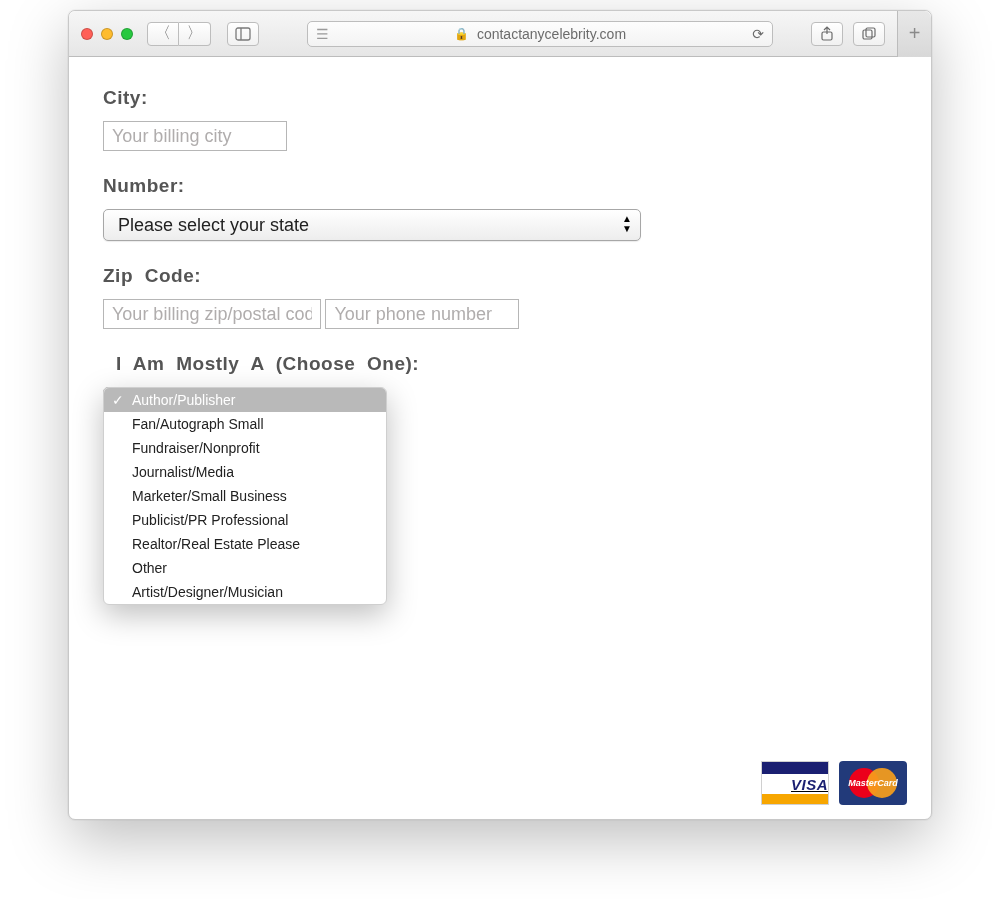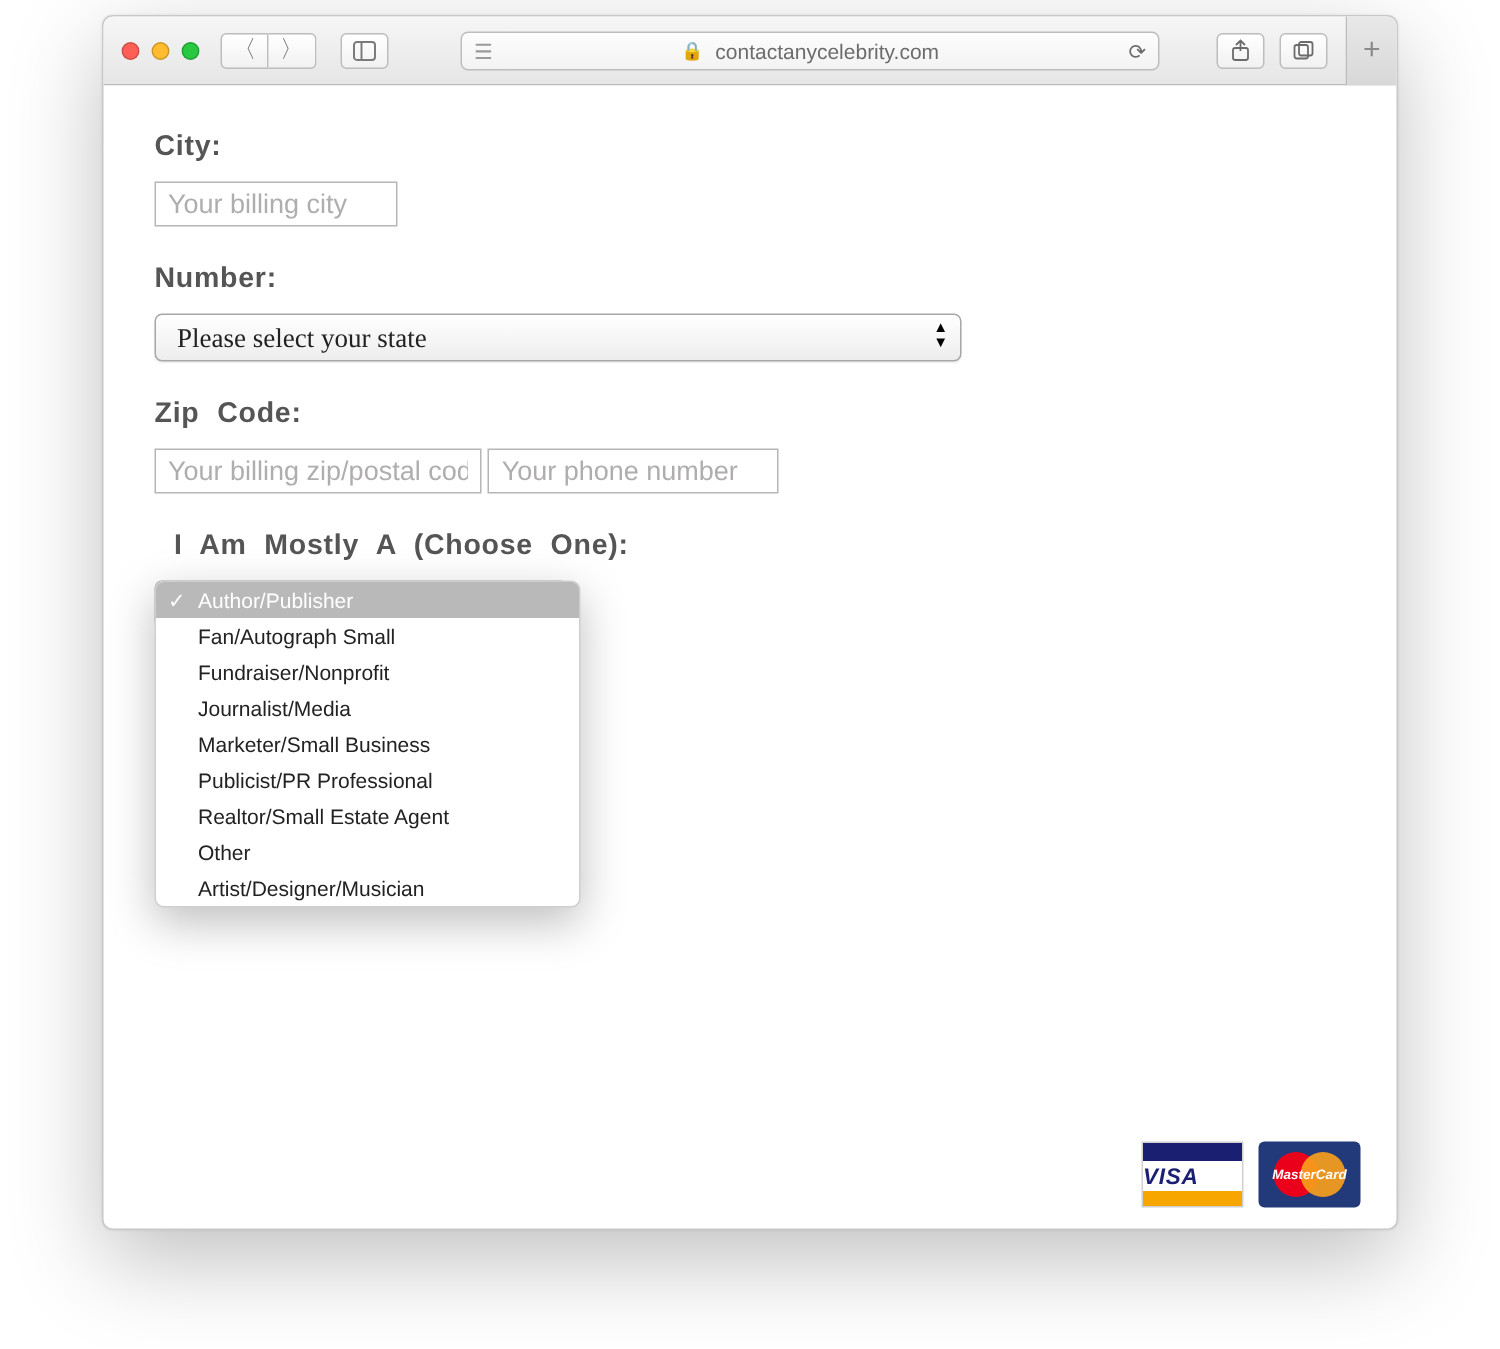--- a/index.html
+++ b/index.html
@@ -96,37 +96,36 @@
   .field-label:first-child { margin-top: 6px; }
   .text-input {
     border: 1px solid #b6b6b6;
     font-size: 18px;
     color: #555;
     padding: 4px 8px;
     height: 30px;
     background: #fff;
   }
   .text-input::placeholder { color: #b0adad; }
-  .w-city { width: 162px; }
+  .w-city { width: 184px; }
   .w-zip { width: 218px; }
   .w-phone { width: 194px; }
   .state-select {
     width: 538px;
     height: 32px;
     border-radius: 5px;
     border: 1px solid #a7a7a7;
     background: linear-gradient(#ffffff,#ededed);
     display: flex;
     align-items: center;
     padding: 0 28px 0 14px;
     font-size: 18px;
     color: #222;
     position: relative;
     box-shadow: 0 1px 1px rgba(0,0,0,0.08);
-    font-family: Liberation Serif, serif;
   }
   .state-select .arrows {
     position: absolute; right: 8px; top: 4px; font-size: 10px; line-height: 10px; color: #000;
     display: flex; flex-direction: column; align-items: center;
   }
   .role-select {
     width: 276px;
     height: 32px;
     border-radius: 5px;
     border: 1px solid #a7a7a7;
@@ -169,21 +168,21 @@
     display: flex;
     gap: 10px;
     align-items: center;
   }
   .visa {
     width: 68px; height: 44px; border: 1px solid #d0d0d0; background: #fff;
     display: flex; flex-direction: column; justify-content: space-between;
   }
   .visa .bar-top { height: 12px; background: #1a1f71; }
   .visa .bar-bot { height: 10px; background: #f7a600; }
-  .visa .mid { flex:1; display:flex; align-items:center; justify-content:flex-start; }
+  .visa .mid { flex:1; display:flex; align-items:center; justify-content:flex-end;text-decoration:underline; }
   .visa .mid span { color:#1a1f71; font-weight:900; font-style:italic; font-size:15px; letter-spacing:0.5px;}
   .mc {
     width: 68px; height: 44px; border-radius: 4px; background: #223a7a;
     position: relative; display:flex; align-items:center; justify-content:center;
   }
   .mc .c1 { width:30px; height:30px; border-radius:50%; background:#eb001b; position:absolute; left:10px;}
   .mc .c2 { width:30px; height:30px; border-radius:50%; background:#f79e1b; position:absolute; right:10px; opacity:0.92;}
   .mc .txt { position:relative; color:#fff; font-size:9px; font-weight:600; font-style:italic; z-index:2;}
   .chev { color:#7a7a7a; }
   .icon-svg { width:16px; height:16px; }
@@ -256,21 +255,21 @@
     <div class="field-label" style="word-spacing:6px;margin-left:13px;">I Am Mostly A (Choose One):</div>
     <div style="position:relative;">
       <div class="role-select"></div>
       <div class="dropdown">
         <div class="opt selected">Author/Publisher</div>
         <div class="opt">Fan/Autograph Small</div>
         <div class="opt">Fundraiser/Nonprofit</div>
         <div class="opt">Journalist/Media</div>
         <div class="opt">Marketer/Small Business</div>
         <div class="opt">Publicist/PR Professional</div>
-        <div class="opt">Realtor/Small Estate Agent</div>
+        <div class="opt">Realtor/Real Estate Please</div>
         <div class="opt">Other</div>
         <div class="opt">Artist/Designer/Musician</div>
       </div>
     </div>
 
     <div class="cards">
       <div class="visa">
         <div class="bar-top"></div>
         <div class="mid">
             <span>VISA</span>

